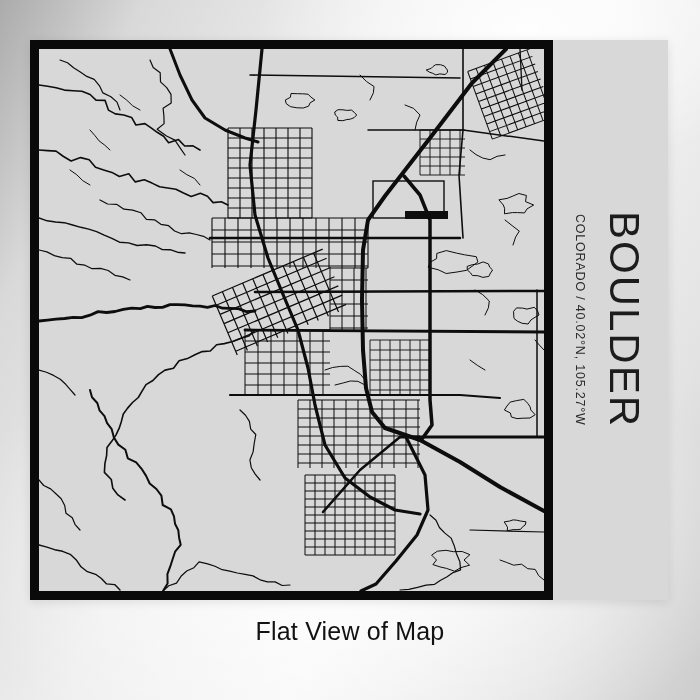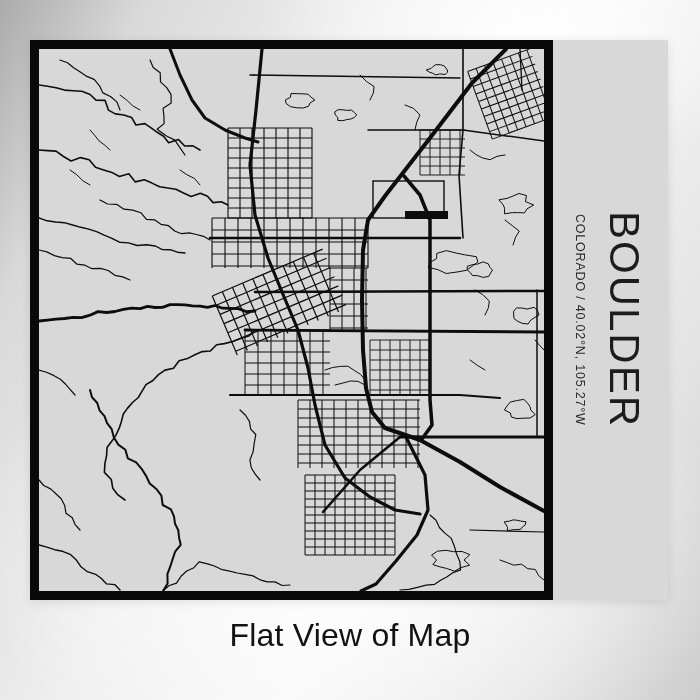--- a/index.html
+++ b/index.html
@@ -27,21 +27,21 @@
   .map-subtitle{
     writing-mode:vertical-rl;text-orientation:mixed;
     font-size:12.5px;letter-spacing:0.8px;color:#2a2a2a;white-space:nowrap;
   }
   .map-title{
     writing-mode:vertical-rl;text-orientation:mixed;
     font-size:42px;letter-spacing:2px;color:#1c1c1c;white-space:nowrap;
   }
   .caption{
     position:absolute;left:0;top:617px;width:700px;text-align:center;
-    font-size:32px;letter-spacing:0.2px;color:#121212;
+    font-size:25px;letter-spacing:0.2px;color:#121212;
   }
 </style>
 </head>
 <body>
 
 <div class="stage">
   <div class="print">
     <div class="map-frame">
       <svg id="map-svg" viewBox="0 0 505 542" xmlns="http://www.w3.org/2000/svg">
           <path d="M467.0,0.0L433.0,34.0L391.0,89.0L346.0,147.0L329.0,171.0L324.0,201.0L323.0,251.0L324.0,301.0L327.0,339.0L333.0,363.0L346.0,379.0" fill="none" stroke="#0d0d0d" stroke-width="4" stroke-linecap="round" stroke-linejoin="round"></path>

